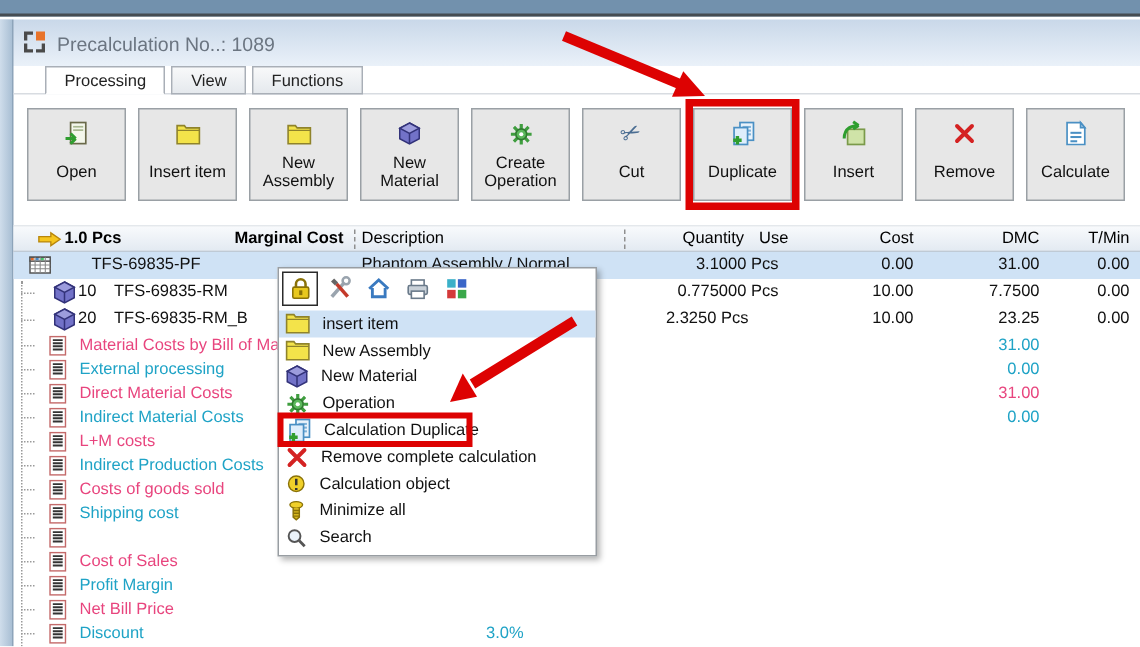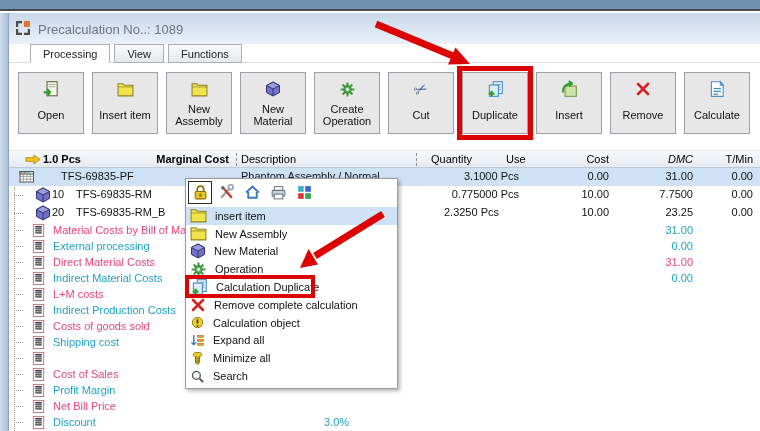--- a/index.html
+++ b/index.html
@@ -210,24 +210,24 @@
     <span class="icon" id="hdr-arrow" style="left:16px;top:3px;">
         <svg width="16" height="11" viewBox="0 0 18 12">
           <path d="M1 4 h9 V1.2 L17 6 L10 10.8 V8 H1z" fill="#f5c51e" stroke="#b8860b"></path>
         </svg>
       </span>
     <span style="left:34px;font-weight:bold;">1.0 Pcs</span>
     <span style="left:120px;width:100px;font-weight:bold;" class="cell-r">Marginal Cost</span>
     <span class="dashsep" style="left:227px;"></span>
     <span style="left:232px;">Description</span>
     <span class="dashsep" style="left:407px;"></span>
-    <span style="left:396px;width:67px;" class="cell-r">Quantity</span>
+    <span style="left:420px;width:67px;" class="cell-r">Quantity</span>
     <span style="left:497px;">Use</span>
     <span style="left:500px;width:100px;" class="cell-r">Cost</span>
-    <span style="left:584px;width:100px;font-style:italic;" class="cell-r">DMC</span>
+    <span style="left:584px;width:100px;" class="cell-r">DMC</span>
     <span style="left:644px;width:100px;" class="cell-r">T/Min</span>
   </div>
 
   <div class="tree-vline"></div>
   <div id="rows">
       <div class="trow sel" style="top: 168px; height: 18px;">
         <span class="icon ricon" style="left: 10px; top: 1px;">
           <svg width="16" height="15" viewBox="0 0 16 15">
             <rect x="1" y="2.5" width="13.5" height="10.5" fill="#fff" stroke="#555"></rect>
             <rect x="1" y="2.5" width="13.5" height="2.6" fill="#e8eef5" stroke="#555"></rect>
@@ -529,31 +529,20 @@
           <svg width="15" height="15" viewBox="0 0 16 16">
             <circle cx="8" cy="8" r="5.5" fill="#f0d02a" stroke="#8a7208"></circle>
             <path d="M8 4.5 v4.5 M8 11 v1.5" stroke="#333" stroke-width="1.8"></path>
           </svg>
         </span>
         <span class="mlabel">Calculation object</span>
       </div>
       <div class="menu-item">
         <span class="icon">
           <svg width="15" height="15" viewBox="0 0 16 16">
-            <path d="M4 2 v10 M4 12.5 l-2.5 -2.5 M4 12.5 l2.5 -2.5" stroke="#3a7ac0" stroke-width="1.5" fill="none"></path>
-            <rect x="8" y="2.5" width="6.5" height="2.2" fill="#e8a02a" stroke="#8a6010" stroke-width="0.5"></rect>
-            <rect x="8" y="6.7" width="6.5" height="2.2" fill="#e8a02a" stroke="#8a6010" stroke-width="0.5"></rect>
-            <rect x="8" y="10.9" width="6.5" height="2.2" fill="#e8a02a" stroke="#8a6010" stroke-width="0.5"></rect>
-          </svg>
-        </span>
-        <span class="mlabel">Expand all</span>
-      </div>
-      <div class="menu-item">
-        <span class="icon">
-          <svg width="15" height="15" viewBox="0 0 16 16">
             <ellipse cx="8" cy="3.8" rx="4.5" ry="2.3" fill="#f0d02a" stroke="#8a7208"></ellipse>
             <path d="M5.8 5.8 V12.5 L8 14.5 L10.2 12.5 V5.8" fill="#d8b81e" stroke="#8a7208"></path>
             <path d="M5.8 7.8 h4.4 M5.8 9.8 h4.4 M5.8 11.8 h4.4" stroke="#8a7208"></path>
           </svg>
         </span>
         <span class="mlabel">Minimize all</span>
       </div>
       <div class="menu-item">
         <span class="icon">
           <svg width="15" height="15" viewBox="0 0 16 16">

